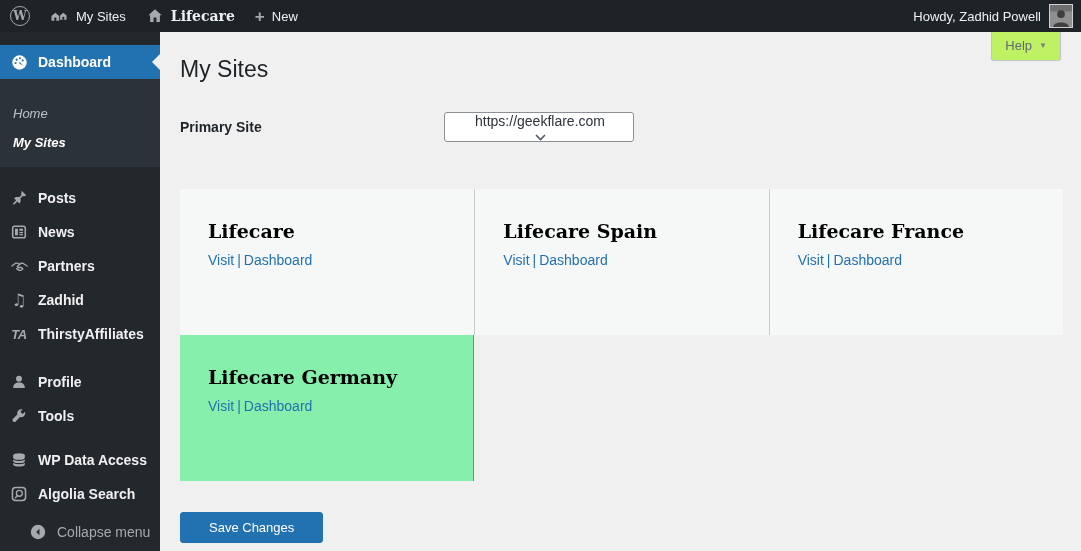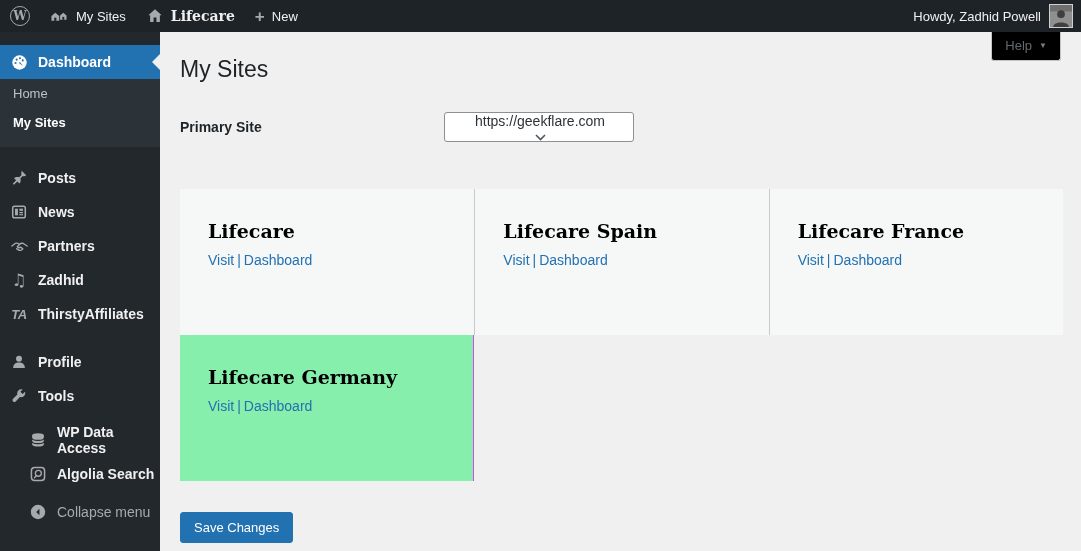--- a/index.html
+++ b/index.html
@@ -41,34 +41,34 @@
     font-weight:600; color:#f0f0f1; cursor:pointer; position:relative;
   }
   .mi-icon { width:20px; height:20px; flex:0 0 20px; display:flex; align-items:center; justify-content:center; color:#a7aaad; }
   .menu-item.active { background:#2271b1; color:#fff; margin-top:13px; }
   .menu-item.active .mi-icon { color:#fff; }
   .menu-item.active::after {
     content:""; position:absolute; right:0; top:50%; transform:translateY(-50%);
     width:0; height:0; border-top:8px solid transparent; border-bottom:8px solid transparent;
     border-right:8px solid #f0f0f1;
   }
-  .submenu { background:#2c3338; padding:0 0 10px; }
+  .submenu { background:#2c3338; padding:20px 0 10px;font-style:italic; }
   .submenu-item { padding:7px 0 7px 13px; font-size:13px; font-weight:400; color:#bec2c6; cursor:pointer; }
   .submenu-item.current { color:#fff; font-weight:700; }
   .menu-group { margin-top:14px; }
-  .menu-group.tight { margin-top:10px;margin-left:19px; }
+  .menu-group.tight { margin-top:10px; }
   .menu-item.collapse { margin-top:4px; color:#a7aaad; font-weight:400;padding-left:28px; }
   .ta-logo { font-style:italic; font-weight:700; font-size:13px; letter-spacing:-0.5px; color:#a7aaad; }
   .music-glyph { font-family:"DejaVu Sans", sans-serif; font-size:17px; line-height:1; color:#a7aaad; }
 
   
   .content { flex:1; background:#f0f0f1; position:relative; padding:0 18px 0 20px; overflow:hidden; }
   .help-tab {
     position:absolute; top:0; right:20px;
-    background:#000000; border:1px solid #c3c4c7; border-top:none; border-radius:0 0 3px 3px;
+    background:#bef264; border:1px solid #c3c4c7; border-top:none; border-radius:0 0 3px 3px;
     padding:6px 13px 7px; font-size:13px; color:#646970;
     display:flex; align-items:center; gap:7px; cursor:pointer;
   }
   .caret { font-size:8px; color:#787c82; }
   h1.page-title { font-size:23px; font-weight:400; color:#1d2327; margin-top:23px; line-height:1.3; }
   .form-row { margin-top:27px; display:flex; align-items:center; }
   .form-label { width:264px; font-size:14px; font-weight:700; color:#1d2327; }
   .select-box {
     width:190px; height:30px; background:#fff; border:1px solid #8c8f94; border-radius:3px;
     display:flex; align-items:center; justify-content:space-between; padding:0 10px 0 12px;
@@ -82,21 +82,21 @@
   .cell.white { background:#86efac; border-right:1px solid #d946ef; }
   .card-inner { padding:31px 28px 0; }
   .site-title { font-family:"DejaVu Serif", serif; font-size:19px; font-weight:700; color:#000; line-height:1.2; }
   .site-links { margin-top:9px; font-size:14px; color:#2271b1; }
   .site-links a { color:#2271b1; text-decoration:none; cursor:pointer; }
   .site-links .sep { color:#2271b1; padding:0 3px; }
 
   .save-btn {
     margin-top:31px; background:#2271b1; border:1px solid #2271b1; border-radius:3px;
     color:#fff; font-size:13px; font-family:"Liberation Sans", sans-serif;
-    padding:7px 13px; cursor:pointer; display:inline-block;
+    padding:7px 28px; cursor:pointer; display:inline-block;
   }
 </style>
 </head>
 <body>
 
 <div id="app">
 
   <header class="admin-bar">
     <div class="ab-item">
       <span class="wp-ring">

